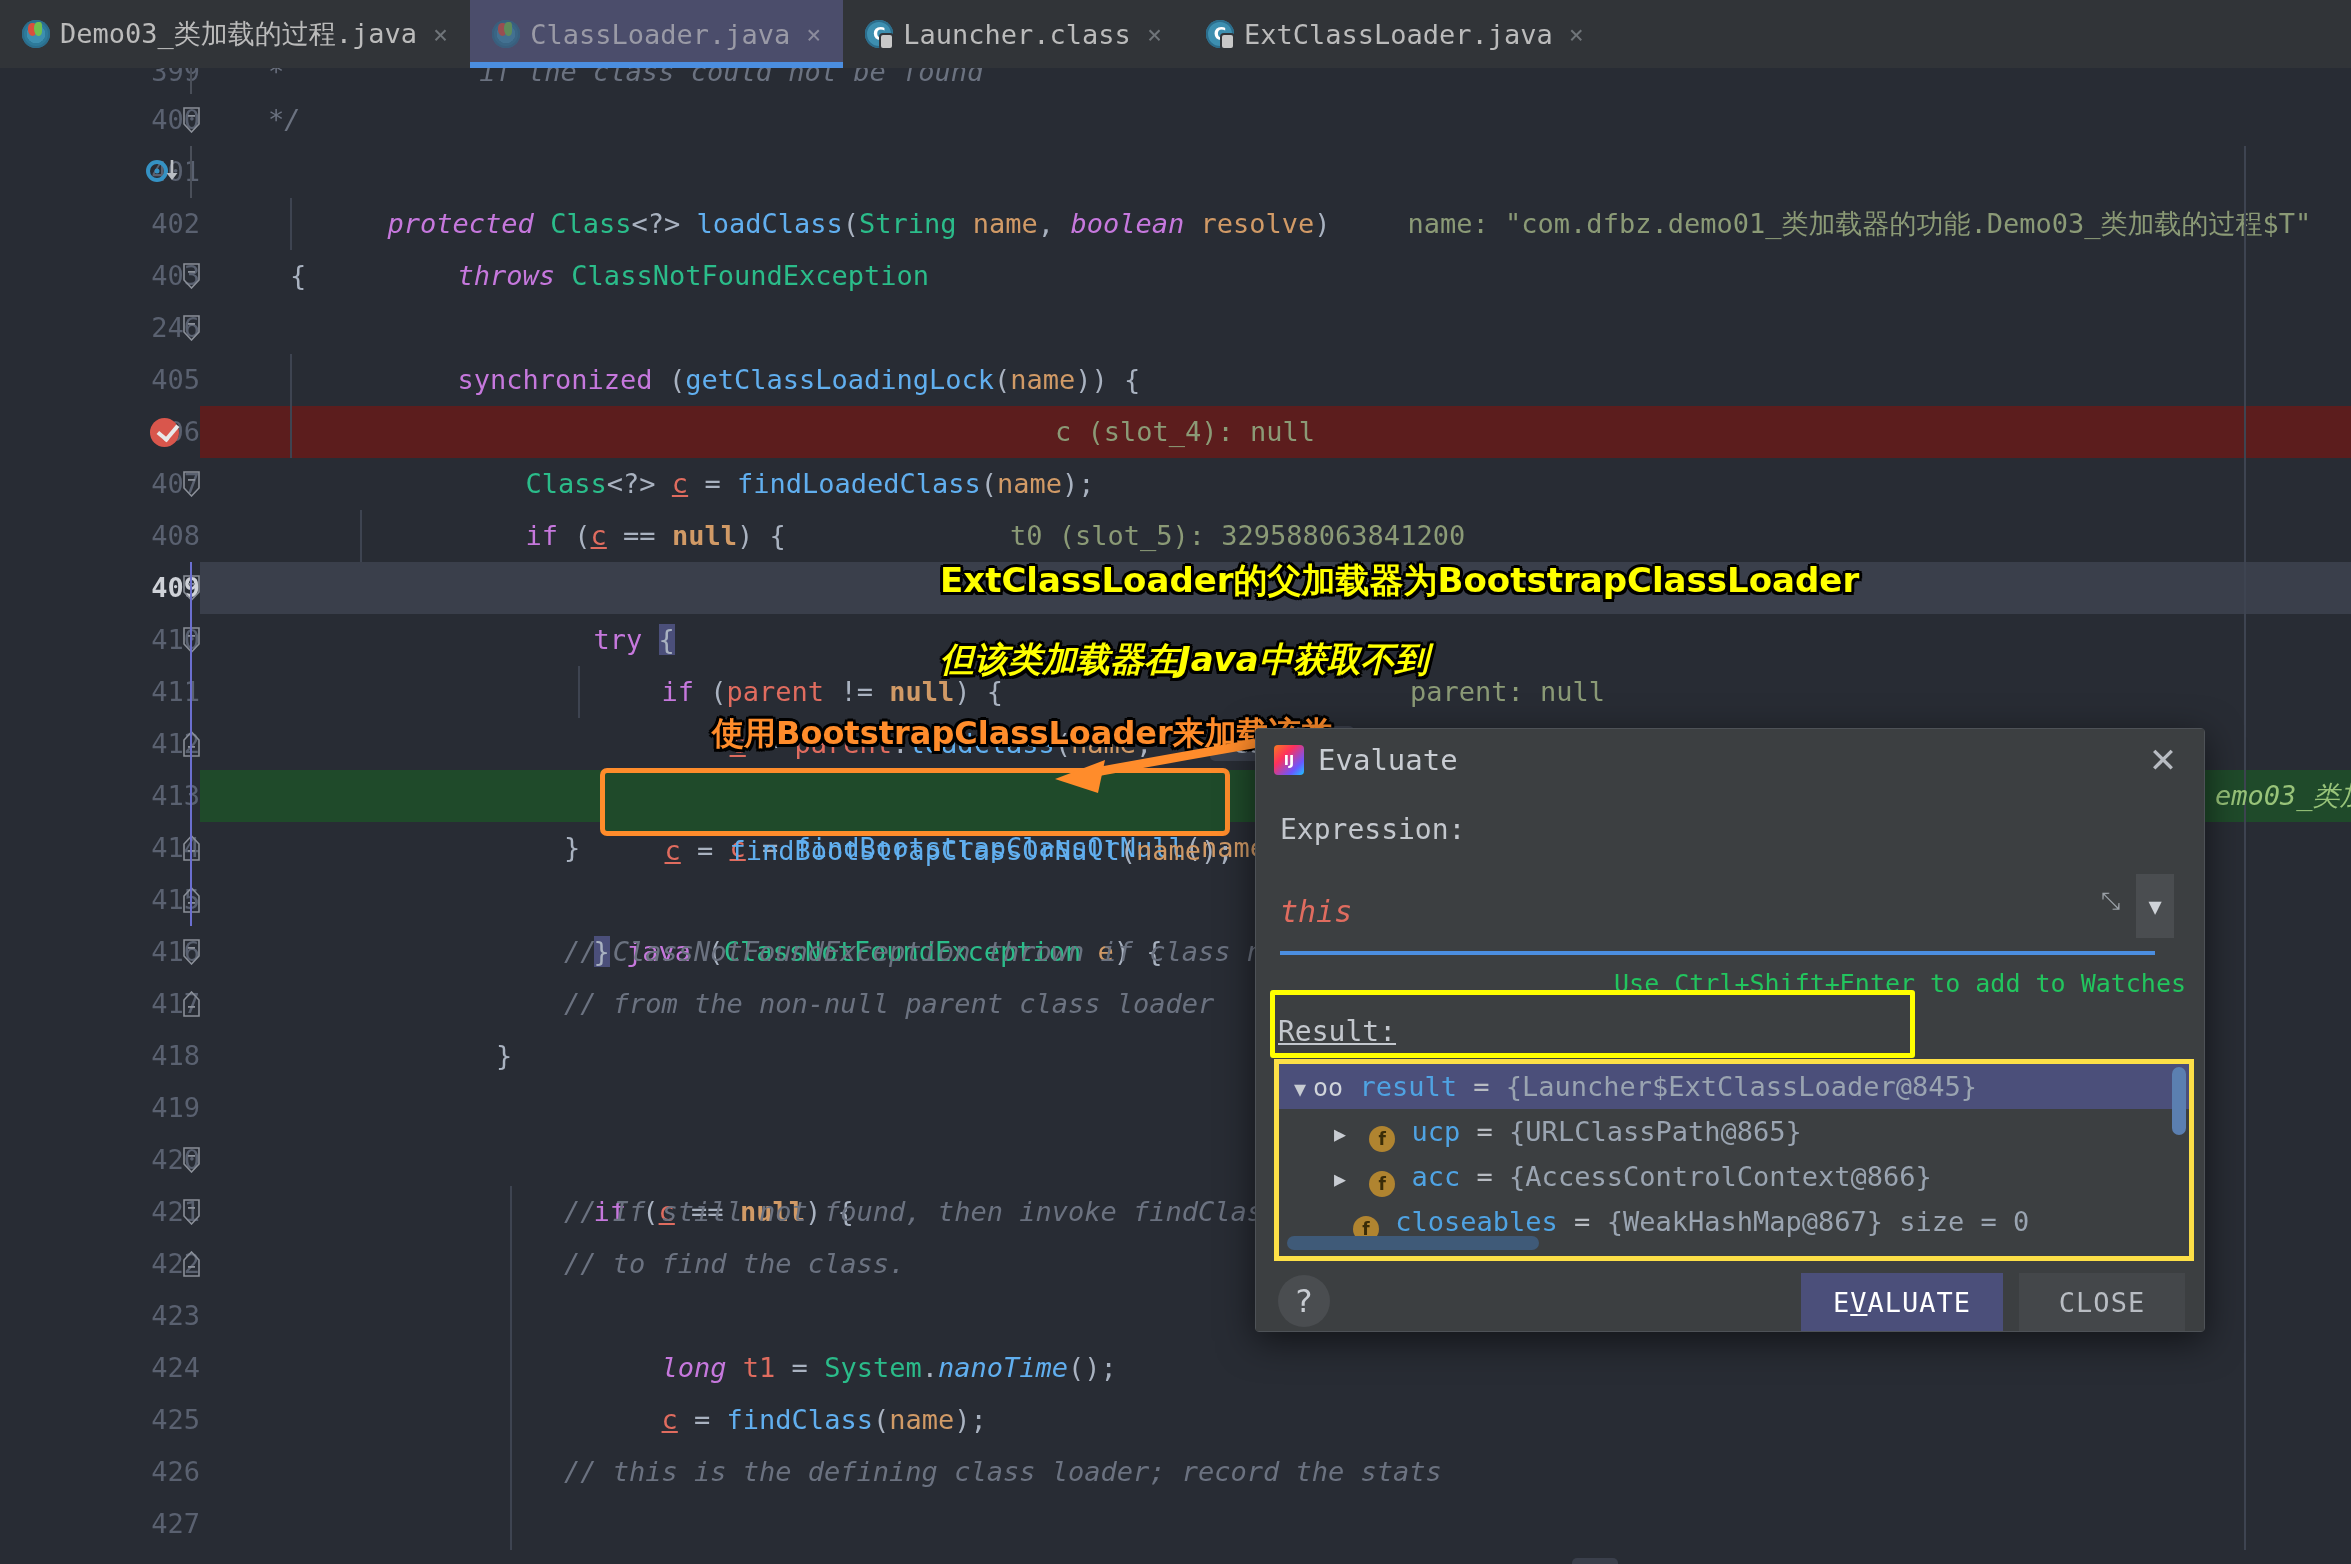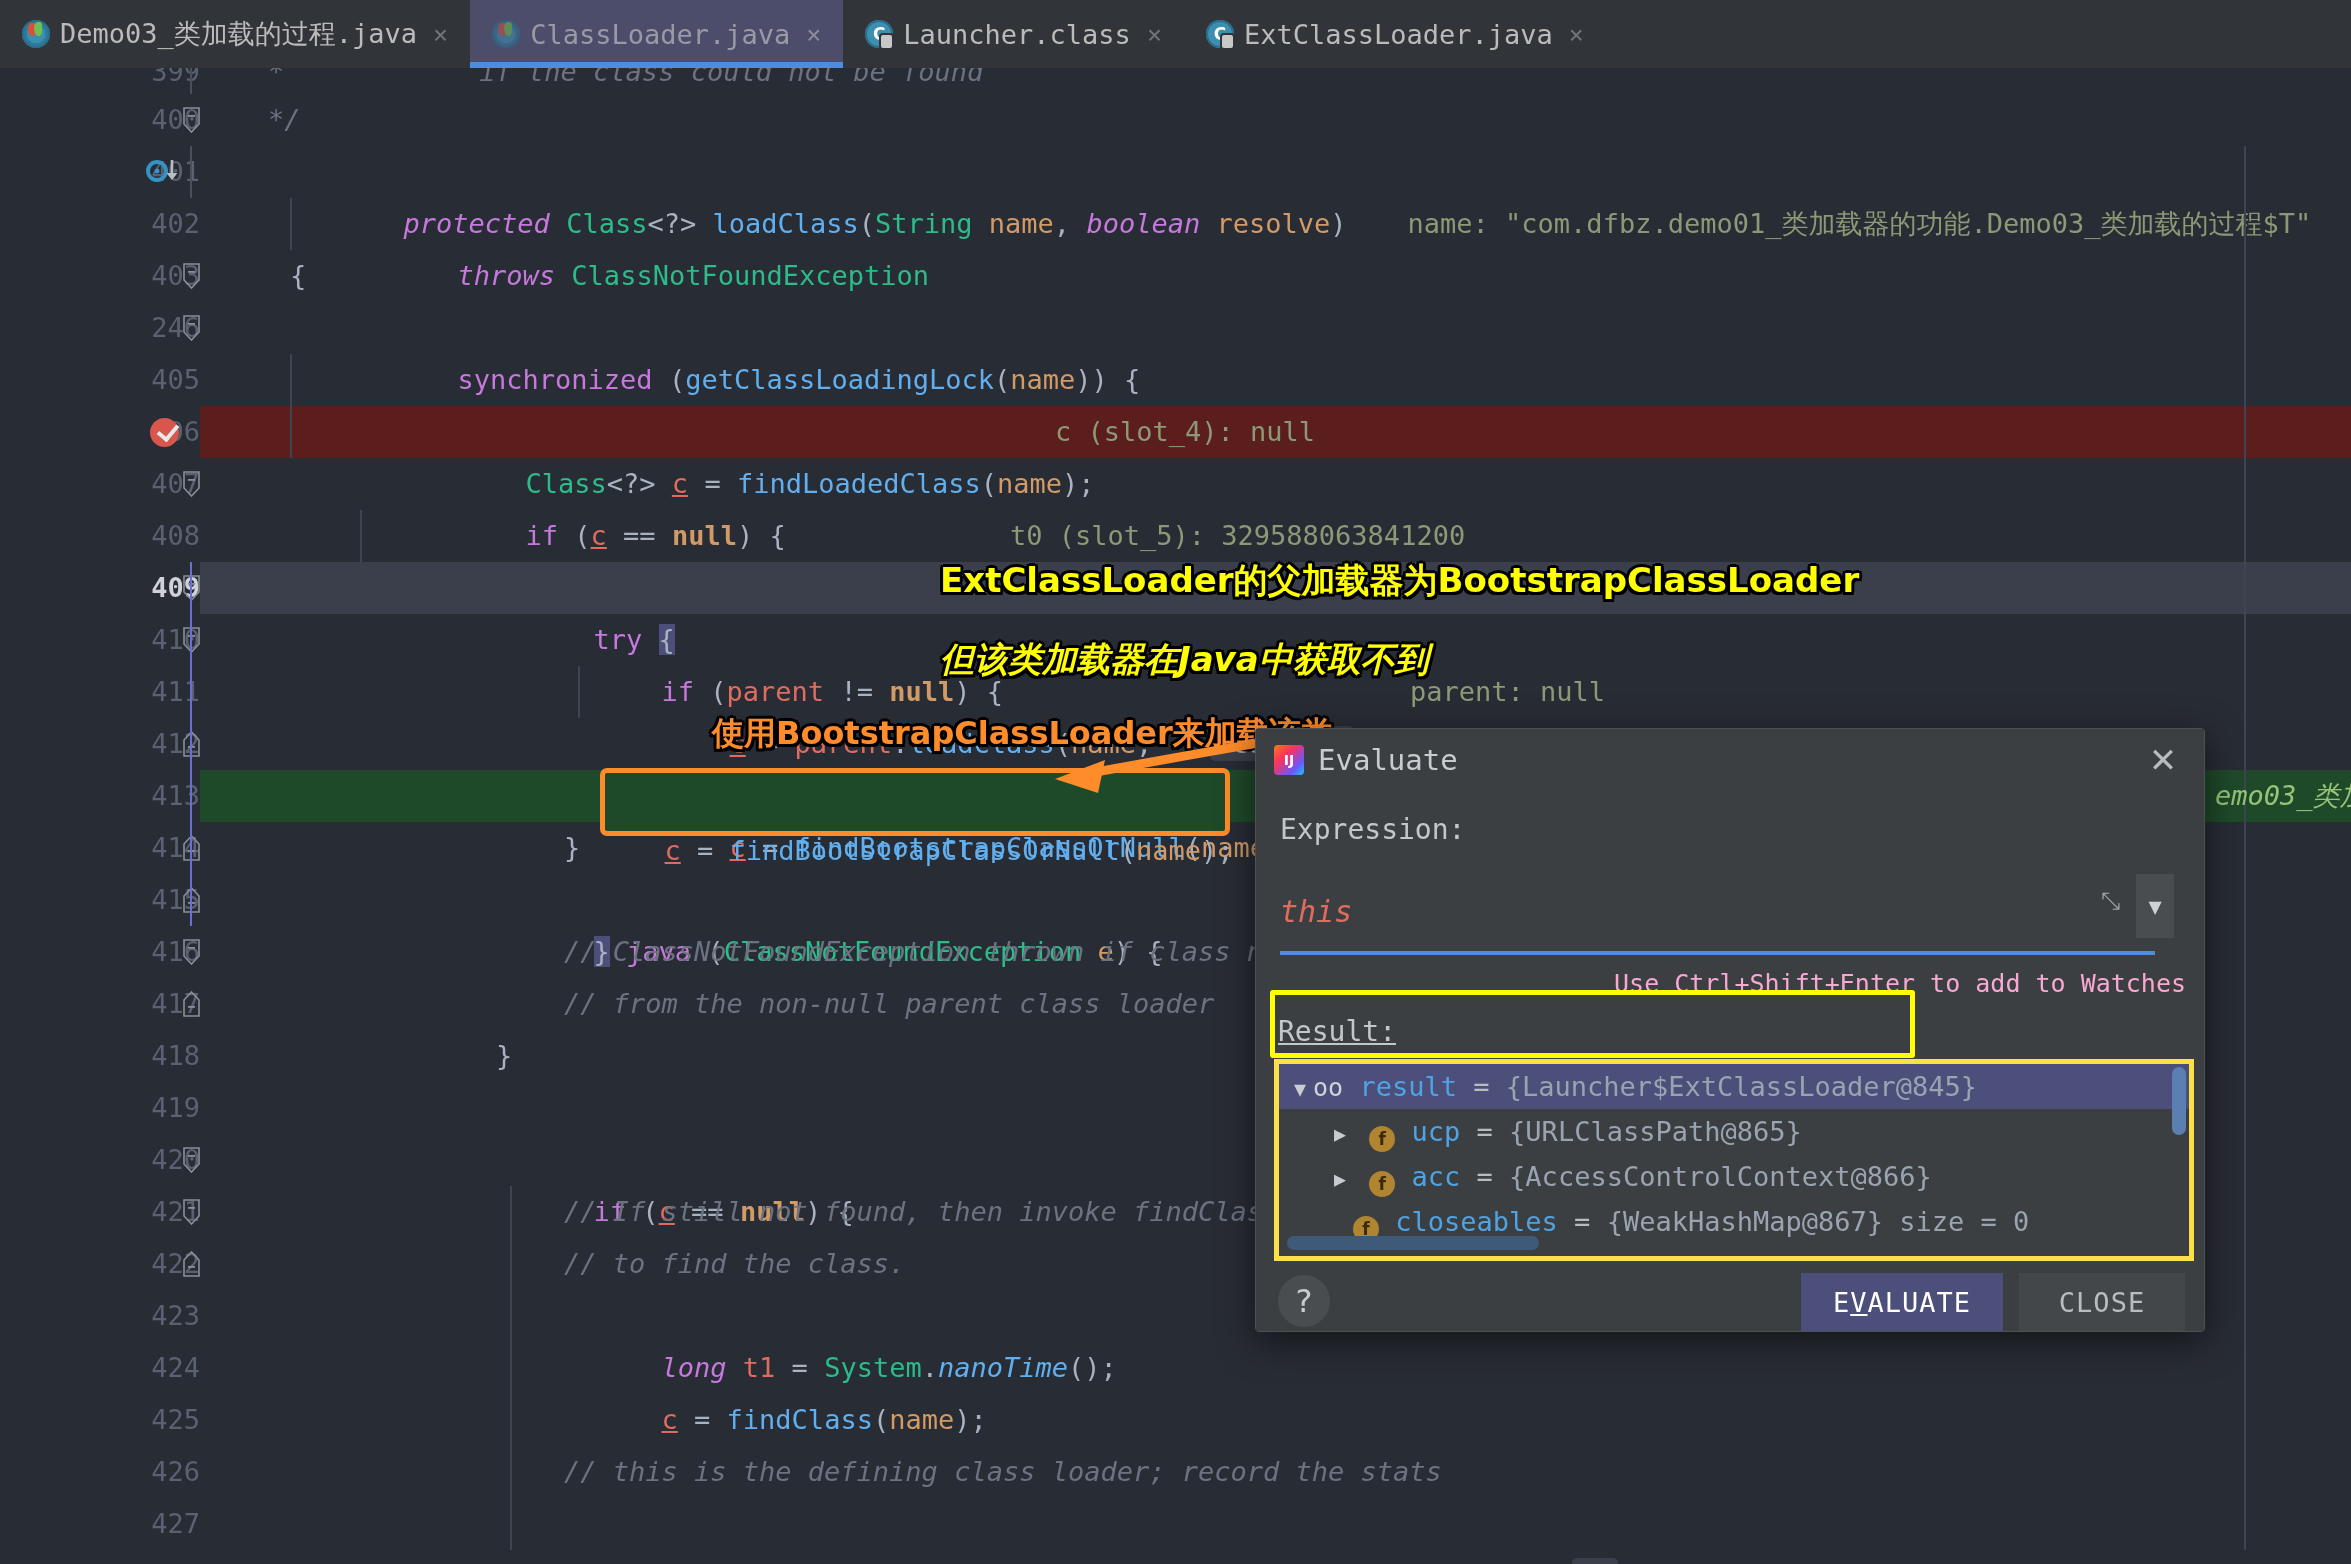--- a/index.html
+++ b/index.html
@@ -196,21 +196,21 @@
   #expr-expand{
     position:absolute;left:845px;top:96px;width:28px;height:28px;color:#9aa0a6;
     font-size:24px;
   }
   #expr-drop{
     position:absolute;left:880px;top:83px;width:38px;height:64px;
     background:#4a4d50;display:flex;align-items:center;justify-content:center;
     color:#cfd3d8;font-size:22px;
   }
   #expr-help{
-    position:absolute;right:18px;top:178px;font-size:25px;color:#f9a8d4;
+    position:absolute;right:18px;top:178px;font-size:25px;color:#22c55e;
   }
   #result-panel{
     position:absolute;left:18px;top:268px;width:910px;height:192px;
     background:#3c3f41;border:5px solid #fde047;overflow:hidden;
   }
   .trow{
     position:absolute;left:0;width:910px;height:45px;line-height:45px;
     font-size:27px;white-space:nowrap;
   }
   .trow.seld{background:#4b4f7a;}
@@ -312,21 +312,21 @@
     </div>
     <div class="gmark overridemark">
       <svg width="40" height="28" viewBox="0 0 40 28">
         <circle cx="11" cy="13" r="9" fill="none" stroke="#3592c4" stroke-width="4"></circle>
         <circle cx="11" cy="13" r="2.5" fill="#3592c4"></circle>
         <path d="M26 2 v16" stroke="#b9bdc3" stroke-width="2.6"></path>
         <path d="M20.5 15 L26 22 L31.5 15 Z" fill="#b9bdc3"></path>
       </svg>
     </div>
     <div class="foldline" style="left:190px"></div>
-    <div class="code" style="left:306px">
+    <div class="code" style="left:290px">
       <span class="kw">protected</span><span class="pun"> </span><span class="ty">Class</span><span class="pun">&lt;?&gt; </span><span class="fn">loadClass</span><span class="pun">(</span><span class="ty">String</span><span class="pun"> </span><span class="par">name</span><span class="pun">, </span><span class="kw">boolean</span><span class="pun"> </span><span class="par">resolve</span><span class="pun">)</span>
     </div>
     <div class="code" style="left:1310px;color:#8b9a76">
       <span class="hint">name:</span><span> </span><span class="hint">"com.dfbz.demo01_类加载器的功能.Demo03_类加载的过程$T"</span>
     </div>
     <div class="code" style="left:2260px;color:#8b9a76">
       
     </div>
     <div class="indent" style="left:2244px;"></div>
   </div>

